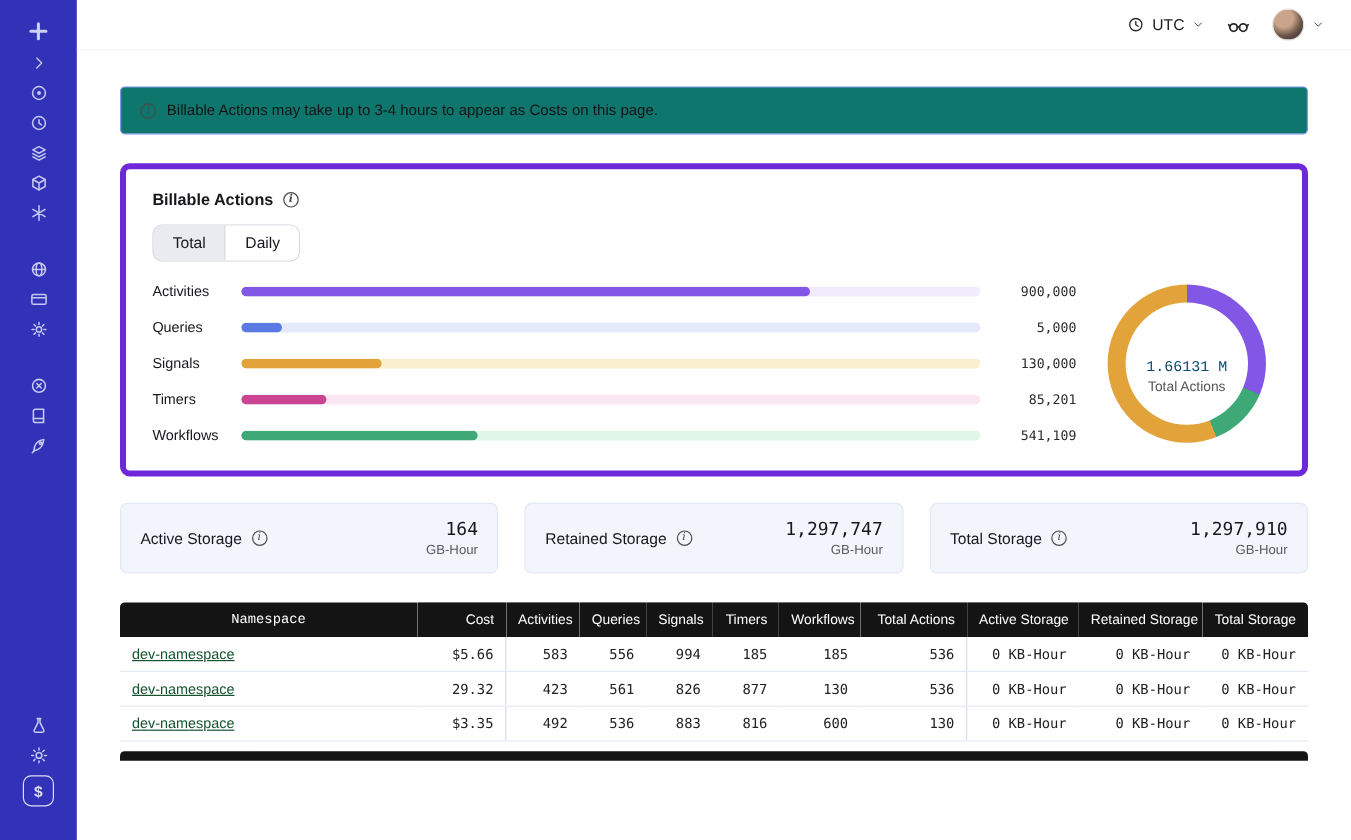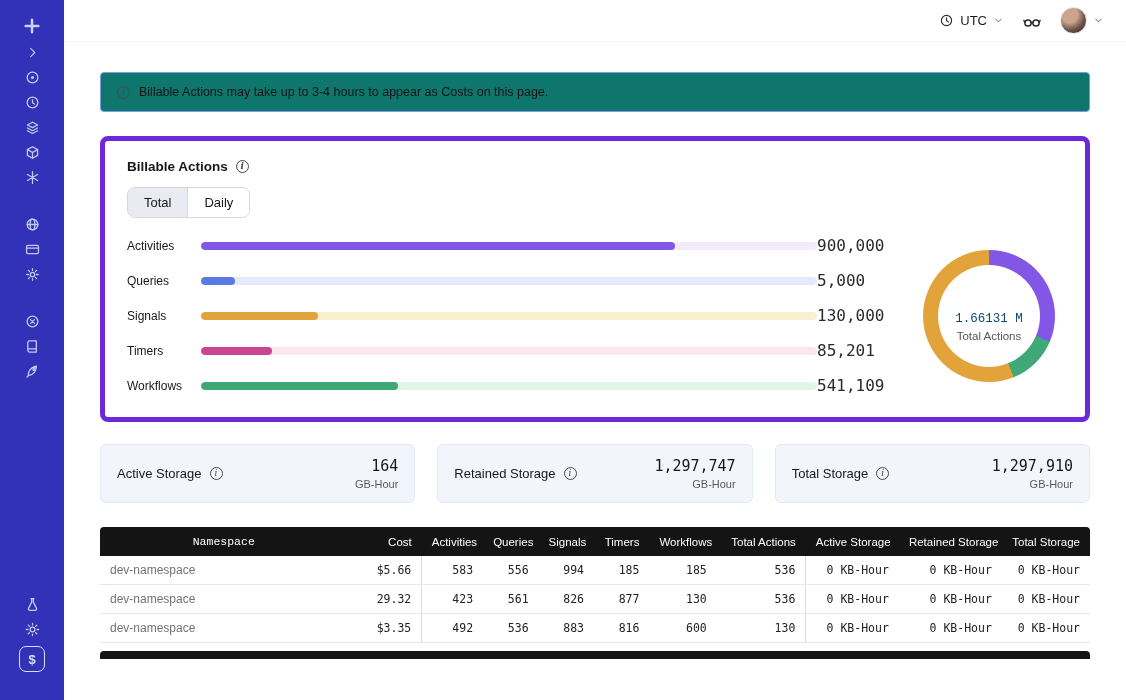--- a/index.html
+++ b/index.html
@@ -44,21 +44,21 @@
   .tabs { display: inline-flex; border: 1px solid #d4d7de; border-radius: 8px; overflow: hidden; margin-top: 13px; }
   .tab { padding: 7px 16px; font-size: 13px; background: #fff; cursor: pointer; color: #17171c; }
   .tab.active { background: #e9ebf0; border-right: 1px solid #d4d7de; font-weight: 500; }
 
   .chart-area { display: flex; align-items: center; gap: 18px; margin-top: 18px; }
   .bars { flex: 1; display: flex; flex-direction: column; gap: 16px; min-width: 0; }
   .bar-row { display: flex; align-items: center; }
   .bar-label { width: 74px; min-width: 74px; font-size: 12px; color: #17171c; }
   .bar-track { flex: 1; height: 8px; border-radius: 4px; position: relative; overflow: hidden; }
   .bar-fill { position: absolute; left: 0; top: 0; height: 100%; border-radius: 4px; }
-  .bar-value { width: 80px; min-width: 80px; font-family: "DejaVu Sans Mono", monospace; font-size: 16px; color: #2a2a2a; }
+  .bar-value { width: 80px; min-width: 80px; text-align: right; font-family: "DejaVu Sans Mono", monospace; font-size: 11px; color: #2a2a2a; }
 
   .donut-wrap { width: 148px; min-width: 148px; display: flex; justify-content: center; }
   .donut { width: 132px; height: 132px; border-radius: 50%; position: relative; }
   .donut-hole { position: absolute; inset: 15px; background: #fff; border-radius: 50%; display: flex; flex-direction: column; align-items: center; justify-content: center; gap: 4px; }
   .donut-value { font-family: Liberation Mono, monospace; font-size: 12.5px; color: #0c4a6e; margin-top: 22px; }
   .donut-label { font-size: 11.5px; color: #555; }
 
   
   .stats { display: flex; gap: 22px; margin-top: 22px; }
   .stat-card { flex: 1; background: #f2f5fc; border: 1px solid #e2e8f6; border-radius: 6px; padding: 12px 16px; display: flex; align-items: center; justify-content: space-between; }
@@ -74,21 +74,21 @@
   .usage-table col:nth-child(5){width:5.6%} .usage-table col:nth-child(6){width:5.6%}
   .usage-table col:nth-child(7){width:6.8%} .usage-table col:nth-child(8){width:9%}
   .usage-table col:nth-child(9){width:9.4%} .usage-table col:nth-child(10){width:10.4%}
   .usage-table col:nth-child(11){width:8.9%}
   .usage-table thead th { background: #141414; color: #fff; font-size: 11.5px; font-weight: 500; padding: 8px 10px; text-align: right; white-space: nowrap; overflow: hidden; }
   .usage-table thead th:first-child { text-align: center; border-radius: 4px 0 0 0; font-family: Liberation Mono, monospace; }
   .usage-table thead th:last-child { border-radius: 0 4px 0 0; }
   .usage-table tbody td { padding: 7px 10px; font-family: "DejaVu Sans Mono", monospace; font-size: 11.5px; color: #222; text-align: right; border-bottom: 1px solid #e4e8f4; white-space: nowrap; overflow: hidden; }
   .usage-table tbody td.ns { text-align: left; font-family: "Liberation Sans", sans-serif; font-size: 12px; }
   .usage-table tbody td.group-start { border-left: 1px solid #d9ddeb; }
-  .ns-link { color: #737373; cursor: pointer; text-align: right; }
+  .ns-link { color: #14532d; text-decoration: underline; cursor: pointer; text-align: right; }
   .footer-bar { height: 8px; background: #141414; margin-top: 8px; border-radius: 4px 4px 0 0; }
 </style>
 </head>
 <body>
 
 <div class="app">
 
   <nav class="sidebar">
     <div class="sb-btn logo">
       <svg class="icon" width="18" height="18" viewBox="0 0 20 20" style="stroke-width:2.8">

